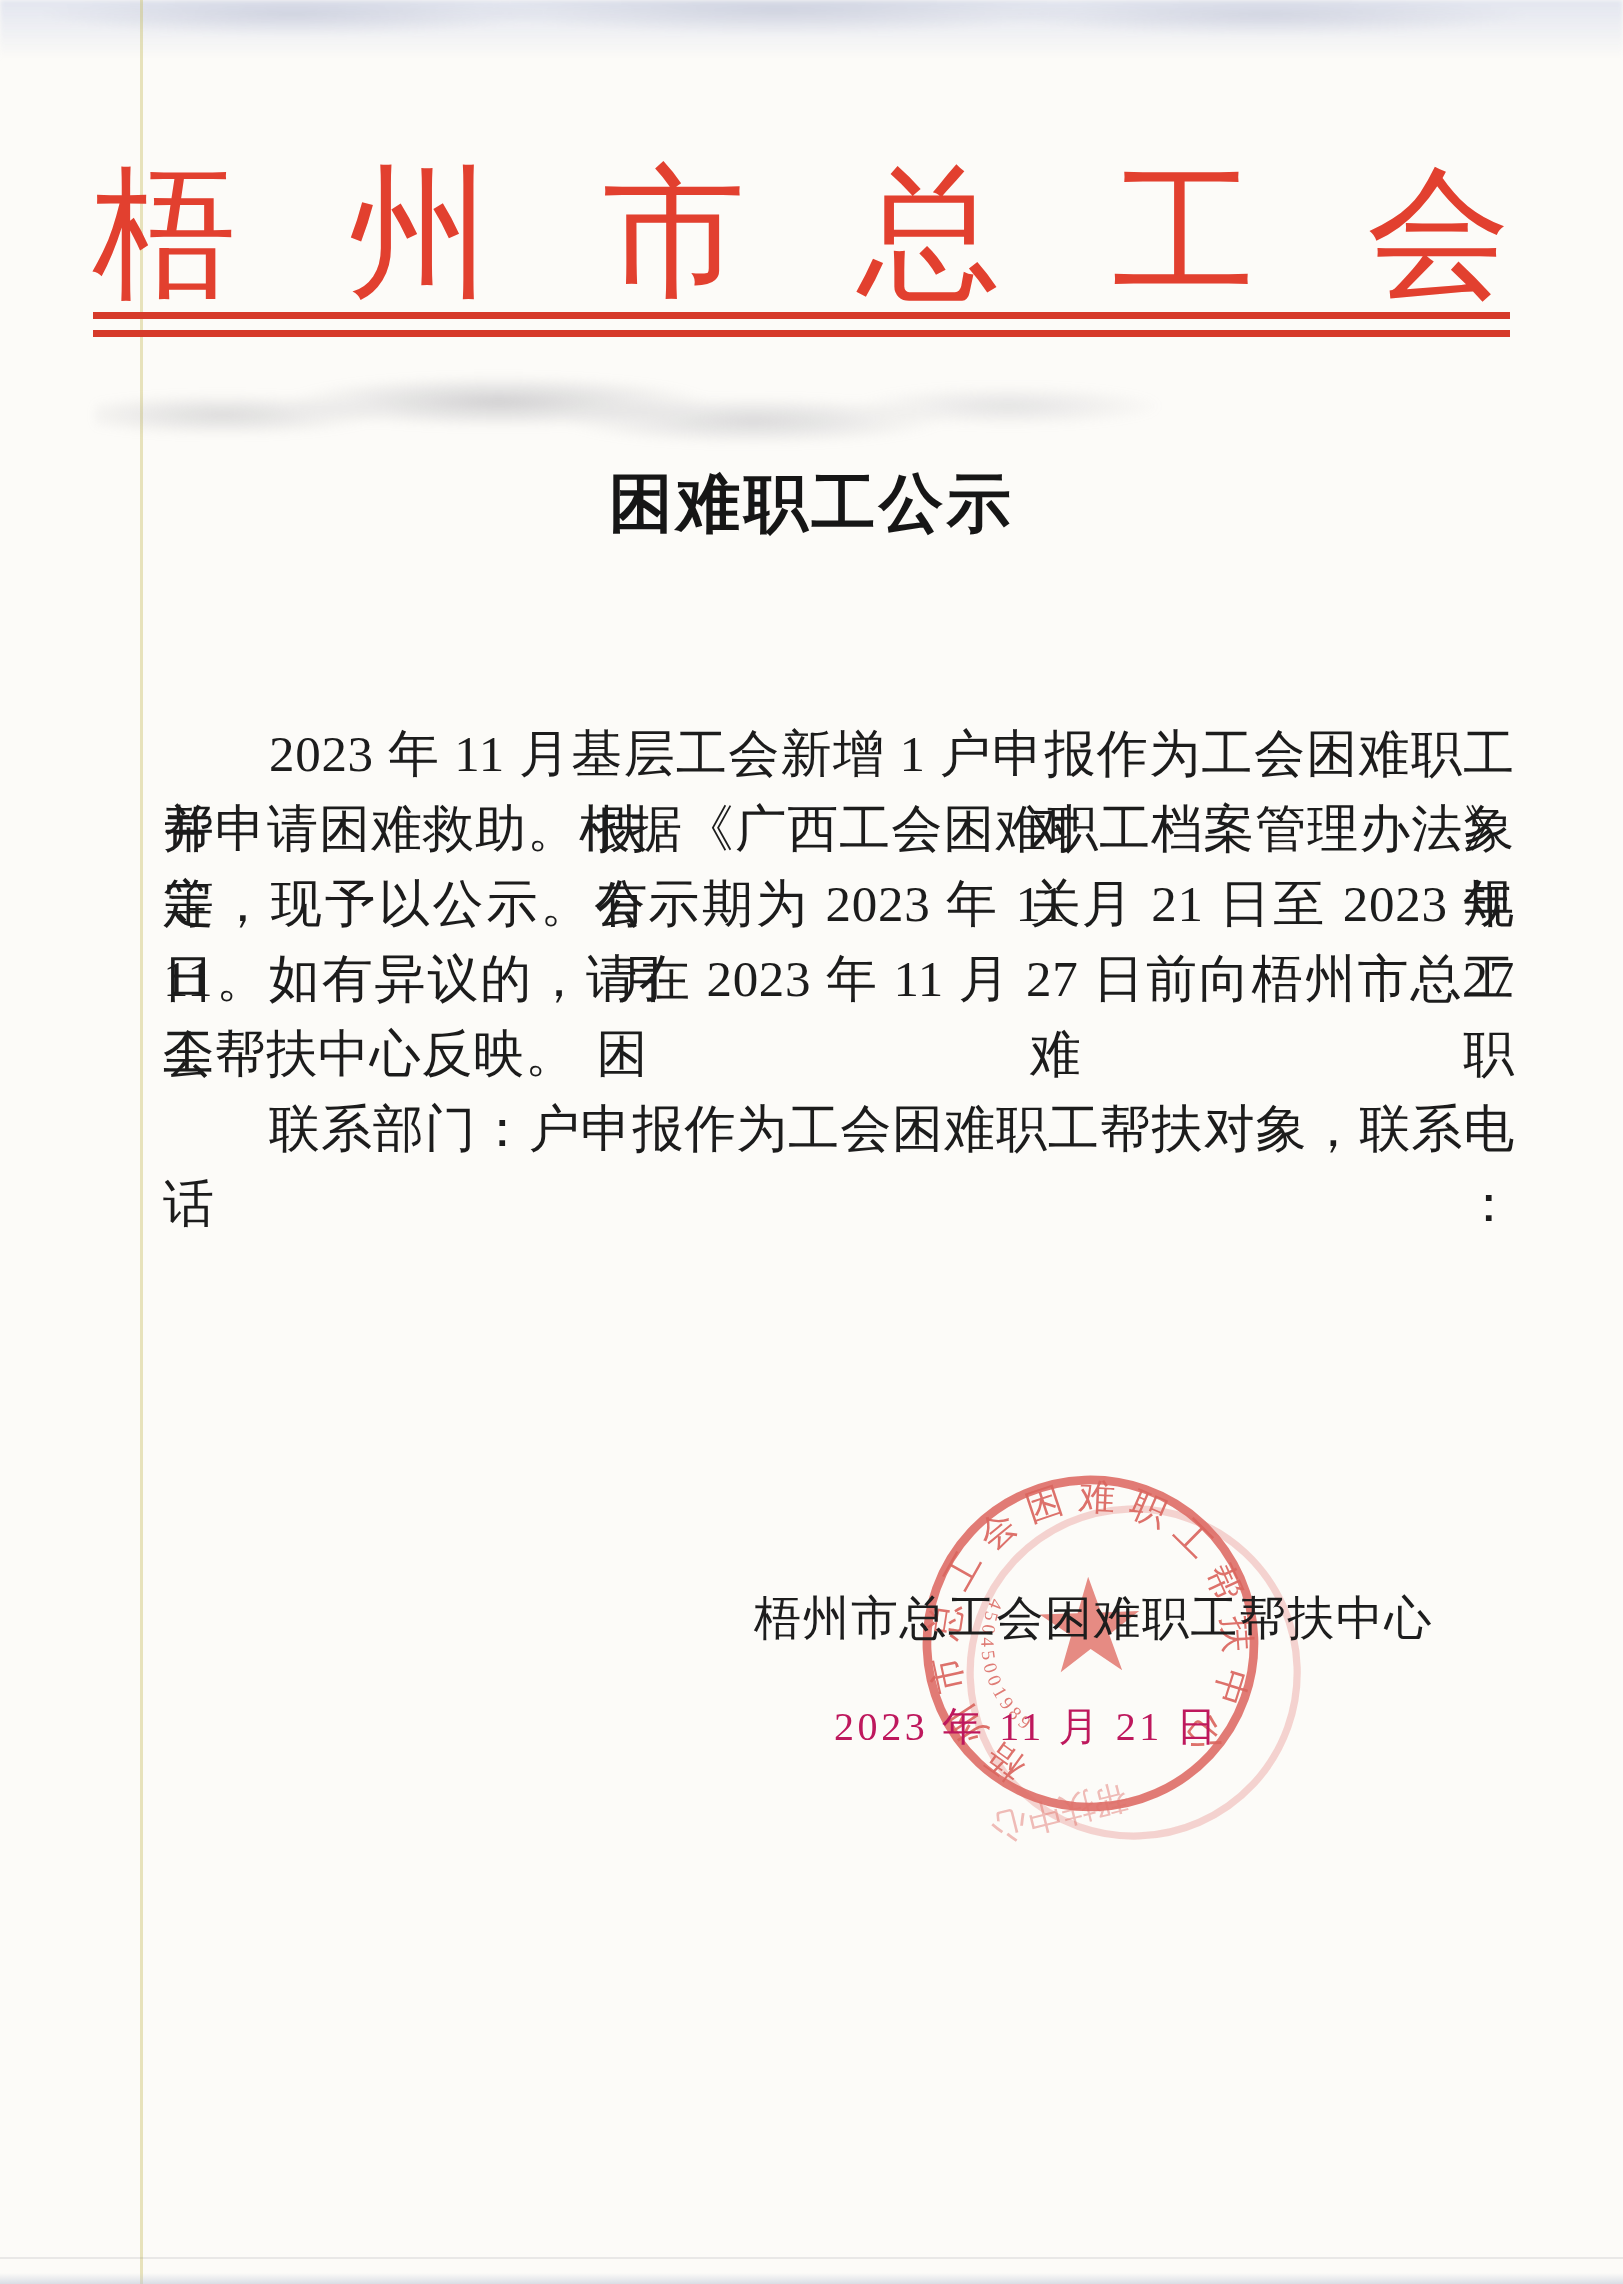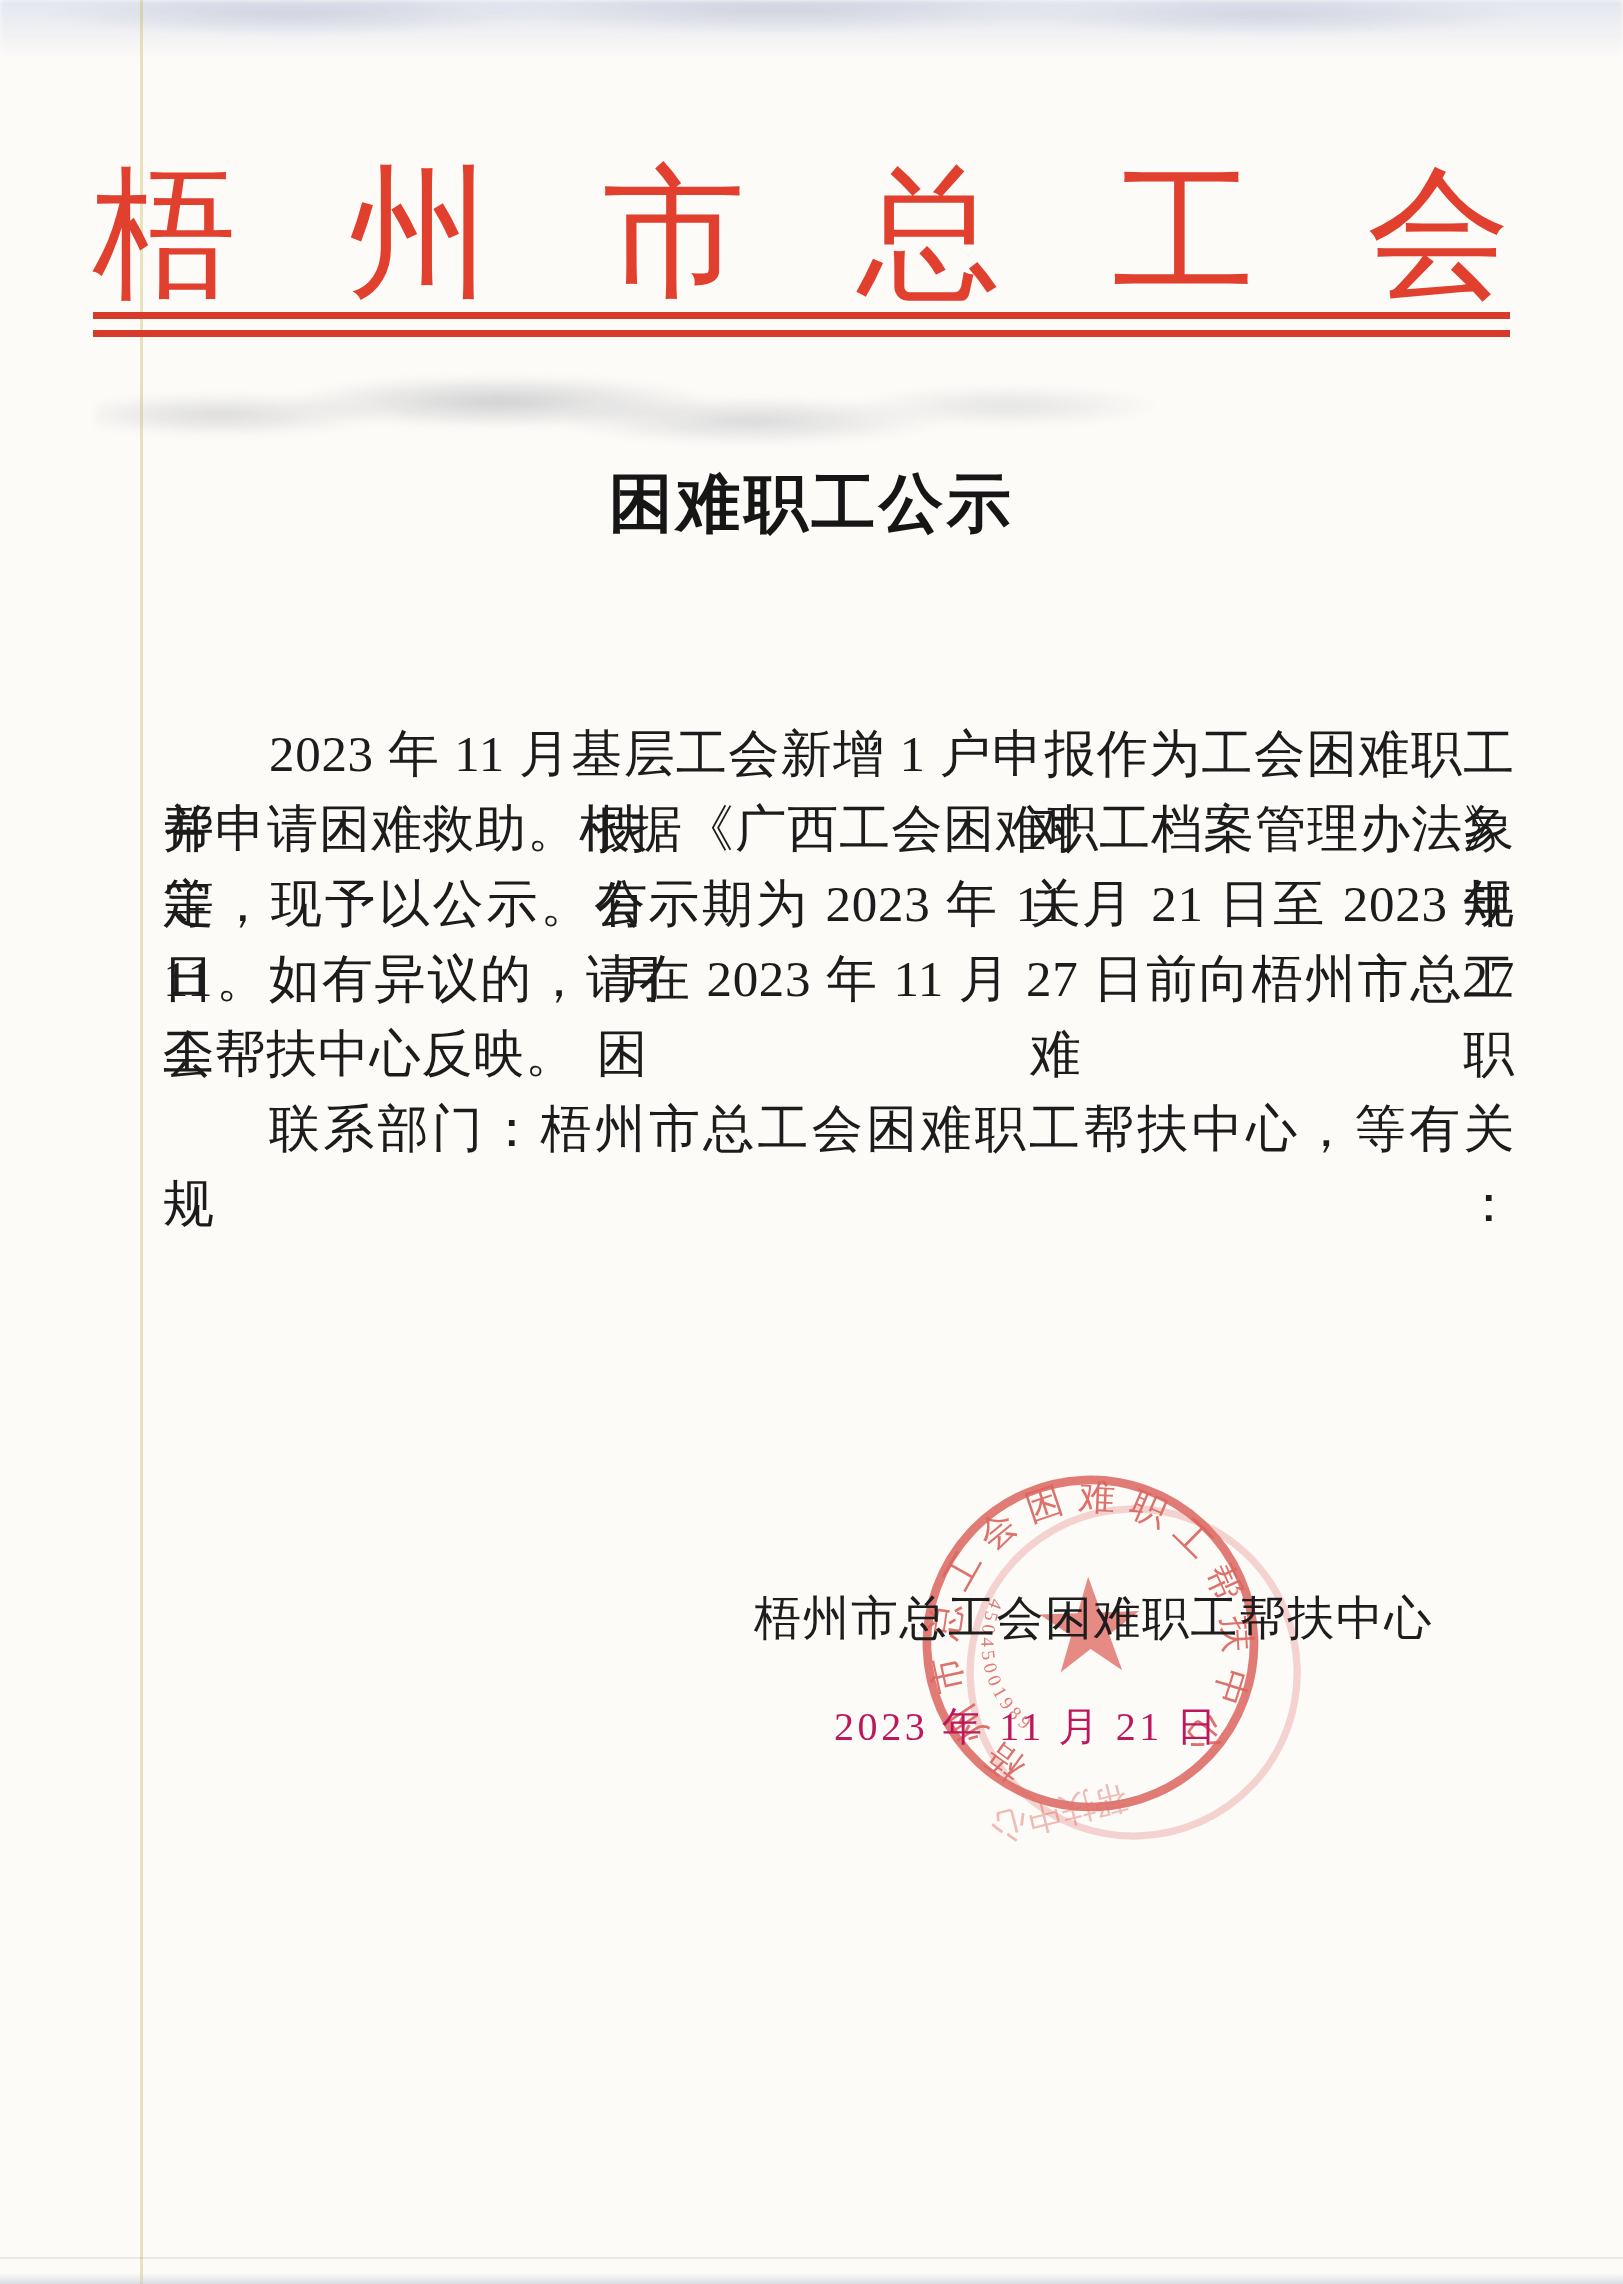--- a/index.html
+++ b/index.html
@@ -119,21 +119,21 @@
   <div class="rule rule-2"></div>
 
   <div class="doc-title">困难职工公示</div>
 
   <div class="body-block">
     <div class="bodyline indent full">2023 年 11 月基层工会新增 1 户申报作为工会困难职工帮扶对象</div>
     <div class="bodyline full">并申请困难救助。根据《广西工会困难职工档案管理办法》等有关规</div>
     <div class="bodyline full">定，现予以公示。公示期为 2023 年 11 月 21 日至 2023 年 11 月 27</div>
     <div class="bodyline full">日。如有异议的，请在 2023 年 11 月 27 日前向梧州市总工会困难职</div>
     <div class="bodyline">工帮扶中心反映。</div>
-    <div class="bodyline indent full">联系部门：梧州市总工会困难职工帮扶中心，等有关规：</div>
+    <div class="bodyline indent full">联系部门：户申报作为工会困难职工帮扶对象，联系电话：</div>
   </div>
 
   <svg class="stamp" viewBox="0 0 560 560">
     <defs>
       <path id="ringPath" d="M 167.5 420 A 185 185 0 1 1 352.5 420" fill="none"></path>
       <path id="serialPath" d="M 130 185 A 150 150 0 0 0 209 401" fill="none"></path>
     </defs>
 
     <circle cx="318" cy="302" r="225" fill="none" stroke="#dd5b54" stroke-width="10" opacity="0.28"></circle>
     <text font-size="48" fill="#dd5b54" opacity="0.45" transform="translate(300,455) rotate(168)">

